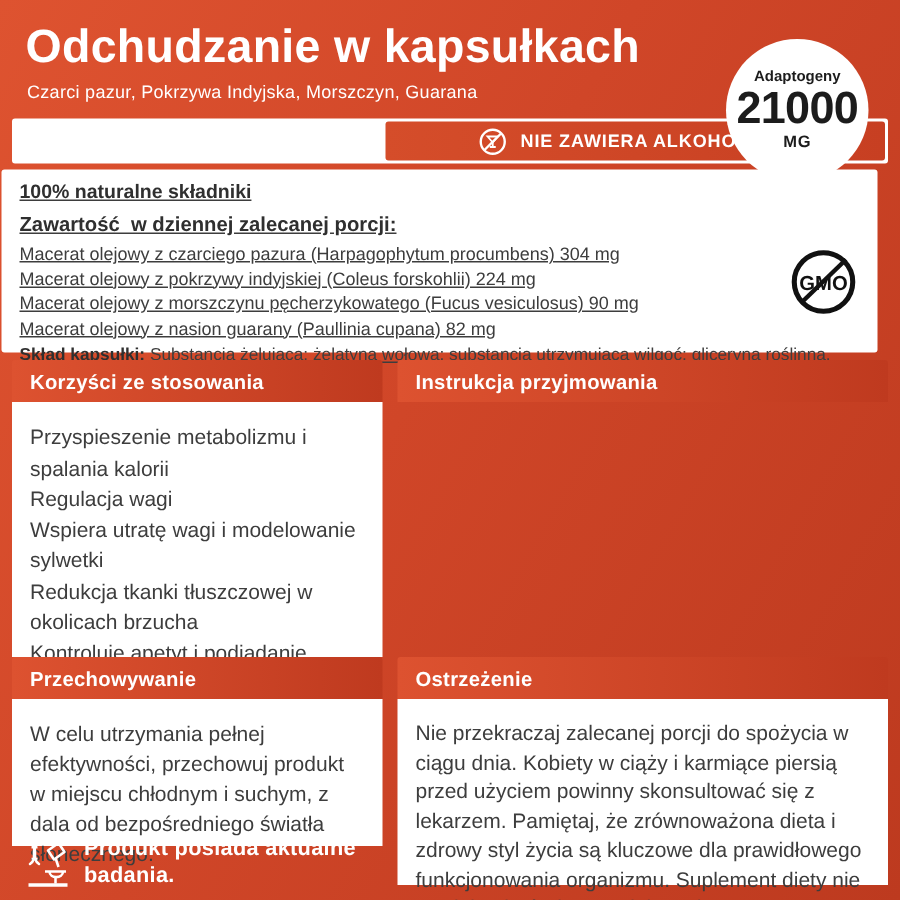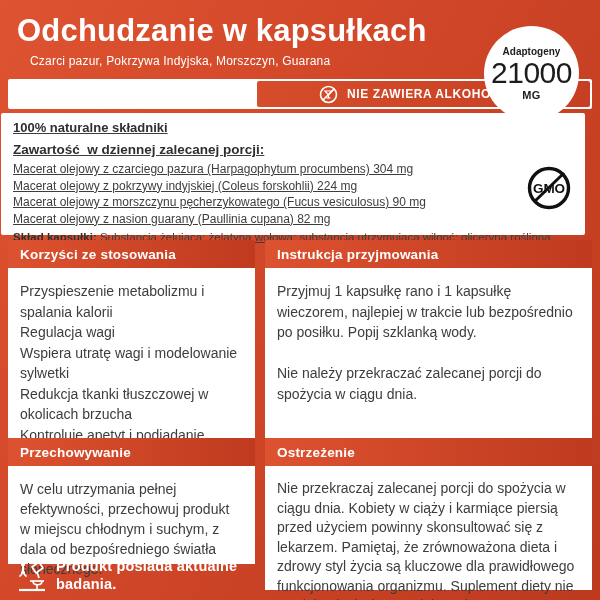--- a/index.html
+++ b/index.html
@@ -12,21 +12,21 @@
     position: relative;
     width: 600px; height: 600px;
     background: linear-gradient(120deg, #de5330 0%, #d04628 45%, #bd3a1f 100%);
     color: #3d3d3d;
   }
   .page-title {
     position: absolute; left: 17px; top: 13px;
     color: #ffffff; font-size: 31px; font-weight: bold; letter-spacing: 0.2px;
   }
   .page-subtitle {
-    position: absolute; left: 30px; top: 54px;
+    position: absolute; left: 18px; top: 54px;
     color: #ffffff; font-size: 12px; font-weight: 500; letter-spacing: 0.2px;
   }
   .capacity-bar {
     position: absolute; left: 8px; top: 79px; width: 584px; height: 30px;
     background: #ffffff; border-radius: 2px;
     display: flex; align-items: center;
   }
   .capacity-label {
     padding-left: 12px; font-weight: bold; font-size: 13.5px; color: #333333;
   }
@@ -41,21 +41,21 @@
     color: #ffffff; font-size: 12px; font-weight: bold; letter-spacing: 0.6px;
     margin-left: 9px;
   }
   .adaptogen-circle {
     position: absolute; left: 484px; top: 26px; width: 95px; height: 95px;
     background: #ffffff; border-radius: 50%;
     display: flex; flex-direction: column; align-items: center; justify-content: center;
     z-index: 5; color: #1c1c1c; text-align: center;
   }
   .adaptogen-title { font-size: 10px; font-weight: bold; }
-  .adaptogen-amount { font-size: 30px; font-weight: normal; letter-spacing: -0.5px; line-height: 1.05; }
+  .adaptogen-amount { font-size: 30px; font-weight: bold; letter-spacing: -0.5px; line-height: 1.05; }
   .adaptogen-unit { font-size: 11px; font-weight: bold; letter-spacing: 0.5px; }
   .ingredients-panel {
     position: absolute; left: 1px; top: 113px; width: 584px; height: 122px;
     background: #ffffff; border-radius: 2px;
     padding: 7px 12px;
     text-decoration: underline;
   }
   .natural-claim { font-size: 13px; font-weight: bold; color: #2f2f2f; }
   .serving-heading { font-size: 13.5px; font-weight: bold; color: #2f2f2f; margin-top: 7px; white-space: pre-wrap; }
   .ingredient-list {
@@ -141,23 +141,20 @@
     </span>
   </div>
 
   <div class="col-header hdr-benefits">Korzyści ze stosowania</div>
   <div class="col-header hdr-instructions">Instrukcja przyjmowania</div>
   <div class="col-cell cell-benefits">Przyspieszenie metabolizmu i spalania kalorii
 Regulacja wagi
 Wspiera utratę wagi i modelowanie sylwetki
 Redukcja tkanki tłuszczowej w okolicach brzucha
 Kontroluje apetyt i podjadanie</div>
-  <div class="col-cell cell-instructions">Przyjmuj 1 kapsułkę rano i 1 kapsułkę wieczorem, najlepiej w trakcie lub bezpośrednio po posiłku. Popij szklanką wody.
-
-Nie należy przekraczać zalecanej porcji do spożycia w ciągu dnia.</div>
 
   <div class="col-header hdr-storage">Przechowywanie</div>
   <div class="col-header hdr-warning">Ostrzeżenie</div>
   <div class="col-cell cell-storage">W celu utrzymania pełnej efektywności, przechowuj produkt w miejscu chłodnym i suchym, z dala od bezpośredniego światła słonecznego.</div>
   <div class="col-cell cell-warning">Nie przekraczaj zalecanej porcji do spożycia w ciągu dnia. Kobiety w ciąży i karmiące piersią przed użyciem powinny skonsultować się z lekarzem. Pamiętaj, że zrównoważona dieta i zdrowy styl życia są kluczowe dla prawidłowego funkcjonowania organizmu. Suplement diety nie powinien być używany jako substytut zróżnicowanego odżywiania.</div>
 
   <div class="lab-badge">
     <span style="display:inline-flex; margin-top:2px;">
       <svg width="32" height="36" viewBox="0 0 32 36">
 

